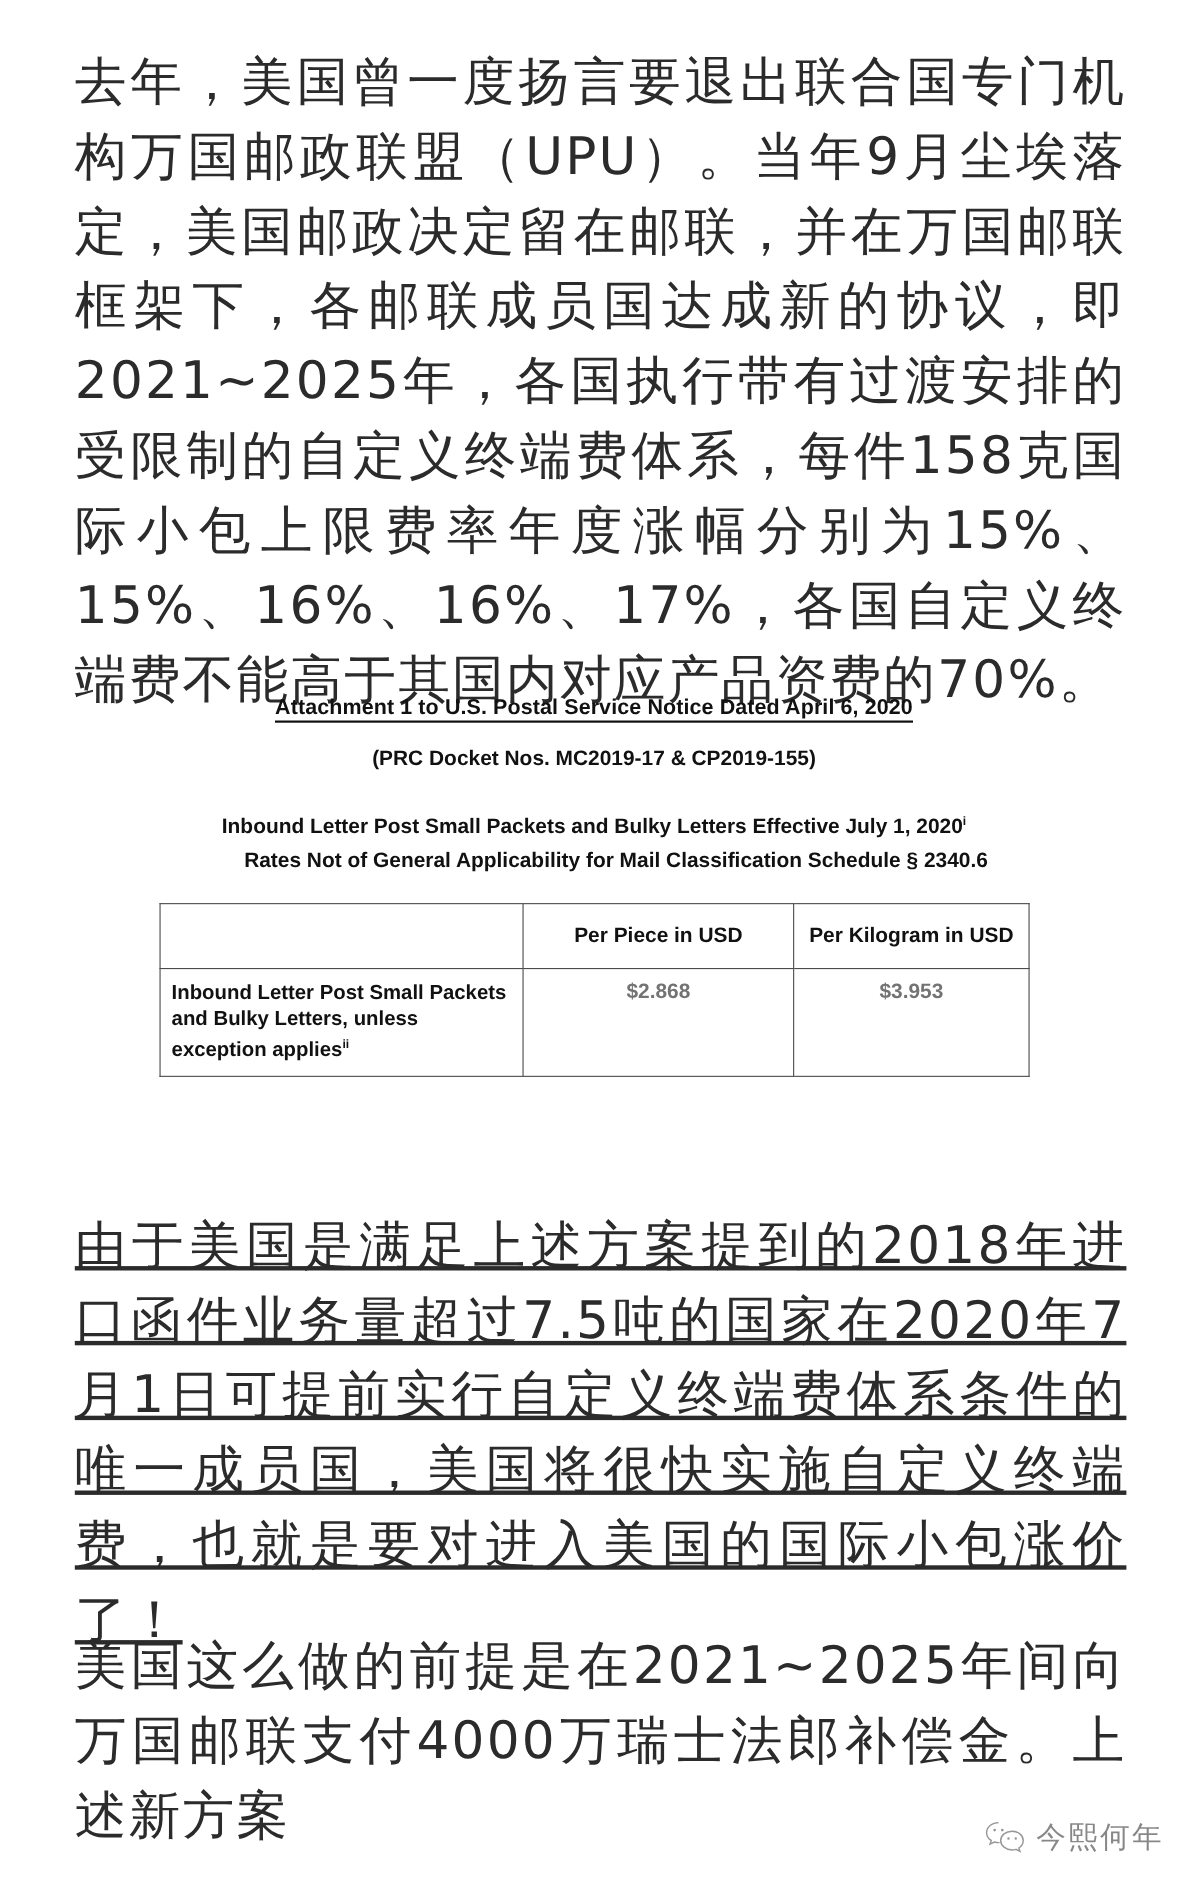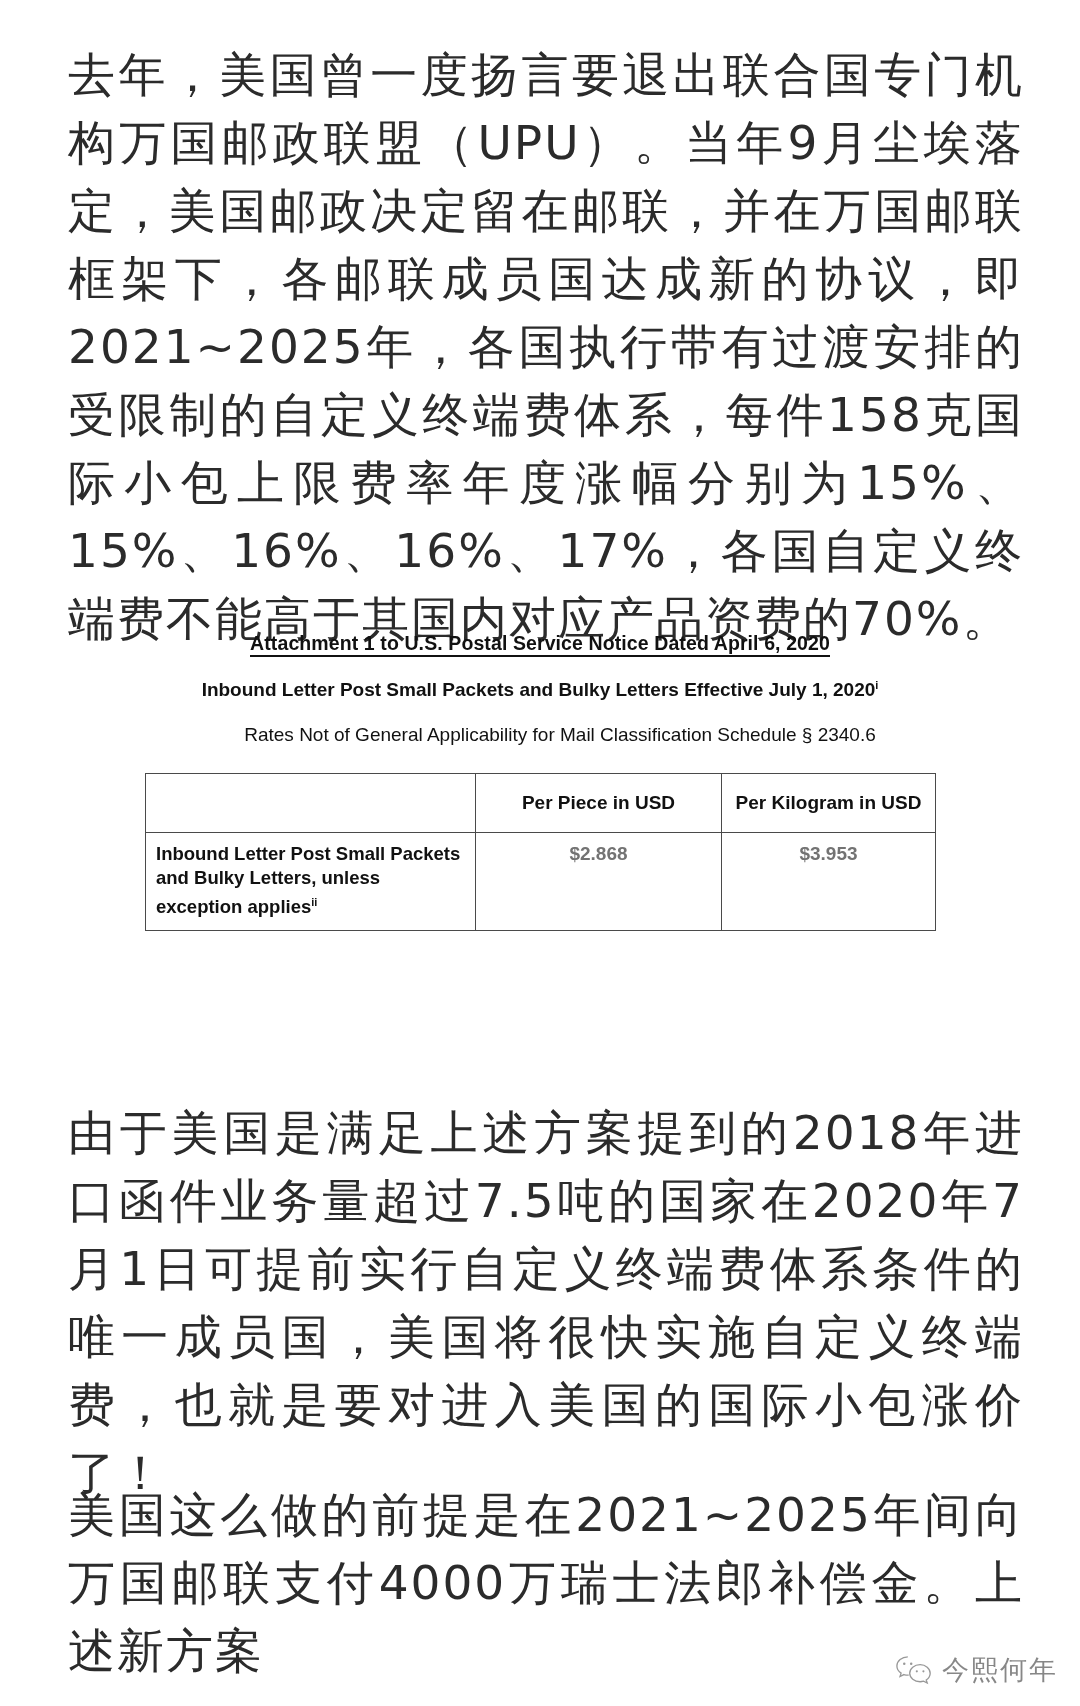--- a/index.html
+++ b/index.html
@@ -23,21 +23,21 @@
     right: 56px;
     font-family: "DejaVu Sans", sans-serif;
     color: #2b2b2b;
     font-size: 47px;
     line-height: 68px;
     letter-spacing: 2px;
     text-align: justify;
     font-weight: 400;
   }
   .para-top  { top: -6px; }
-  .para-mid  { top: 1052px; }
+  .para-mid  { top: 1052px; text-decoration: underline; }
   .para-bot  { top: 1434px; }
 
   
   .attachment {
     position: absolute;
     left: 0;
     top: 612px;
     width: 1080px;
     height: 370px;
   }
@@ -58,28 +58,28 @@
     font-size: 19px;
     font-weight: bold;
     color: #111;
     margin-top: 24px;
   }
   .att-sub1 {
     text-align: center;
     font-size: 19px;
     font-weight: bold;
     color: #111;
-    margin-top: 24px;
+    margin-top: 40px;
   }
   .att-sub2 {
     text-align: center;
     font-size: 19px;
-    font-weight: normal;
-    color: #111;
-    margin-top: 23px;
+    font-weight: bold;
+    color: #111;
+    margin-top: 9px;
     padding-left: 40px;
   }
   .sup {
     font-size: 11px;
     vertical-align: super;
     font-weight: bold;
   }
 
   
   .rate-table-wrap {
@@ -156,20 +156,21 @@
 <body>
 
 <p class="article para-top">去年，美国曾一度扬言要退出联合国专门机构万国邮政联盟（UPU）。当年9月尘埃落定，美国邮政决定留在邮联，并在万国邮联框架下，各邮联成员国达成新的协议，即2021~2025年，各国执行带有过渡安排的受限制的自定义终端费体系，每件158克国际小包上限费率年度涨幅分别为15%、15%、16%、16%、17%，各国自定义终端费不能高于其国内对应产品资费的70%。</p>
 
 <section class="attachment">
 
   <div class="att-title">
     <span>Attachment 1 to U.S. Postal Service Notice Dated April 6, 2020</span>
   </div>
 
+  <div class="att-docket">(PRC Docket Nos. MC2019-17 &amp; CP2019-155)</div>
 
   <div class="att-sub1">
     <span>Inbound Letter Post Small Packets and Bulky Letters Effective July 1, 2020</span><span class="sup">i</span>
   </div>
 
   <div class="att-sub2">Rates Not of General Applicability for Mail Classification Schedule § 2340.6</div>
 
   <div class="rate-table-wrap">
     <table class="rate-table">
       <colgroup>

